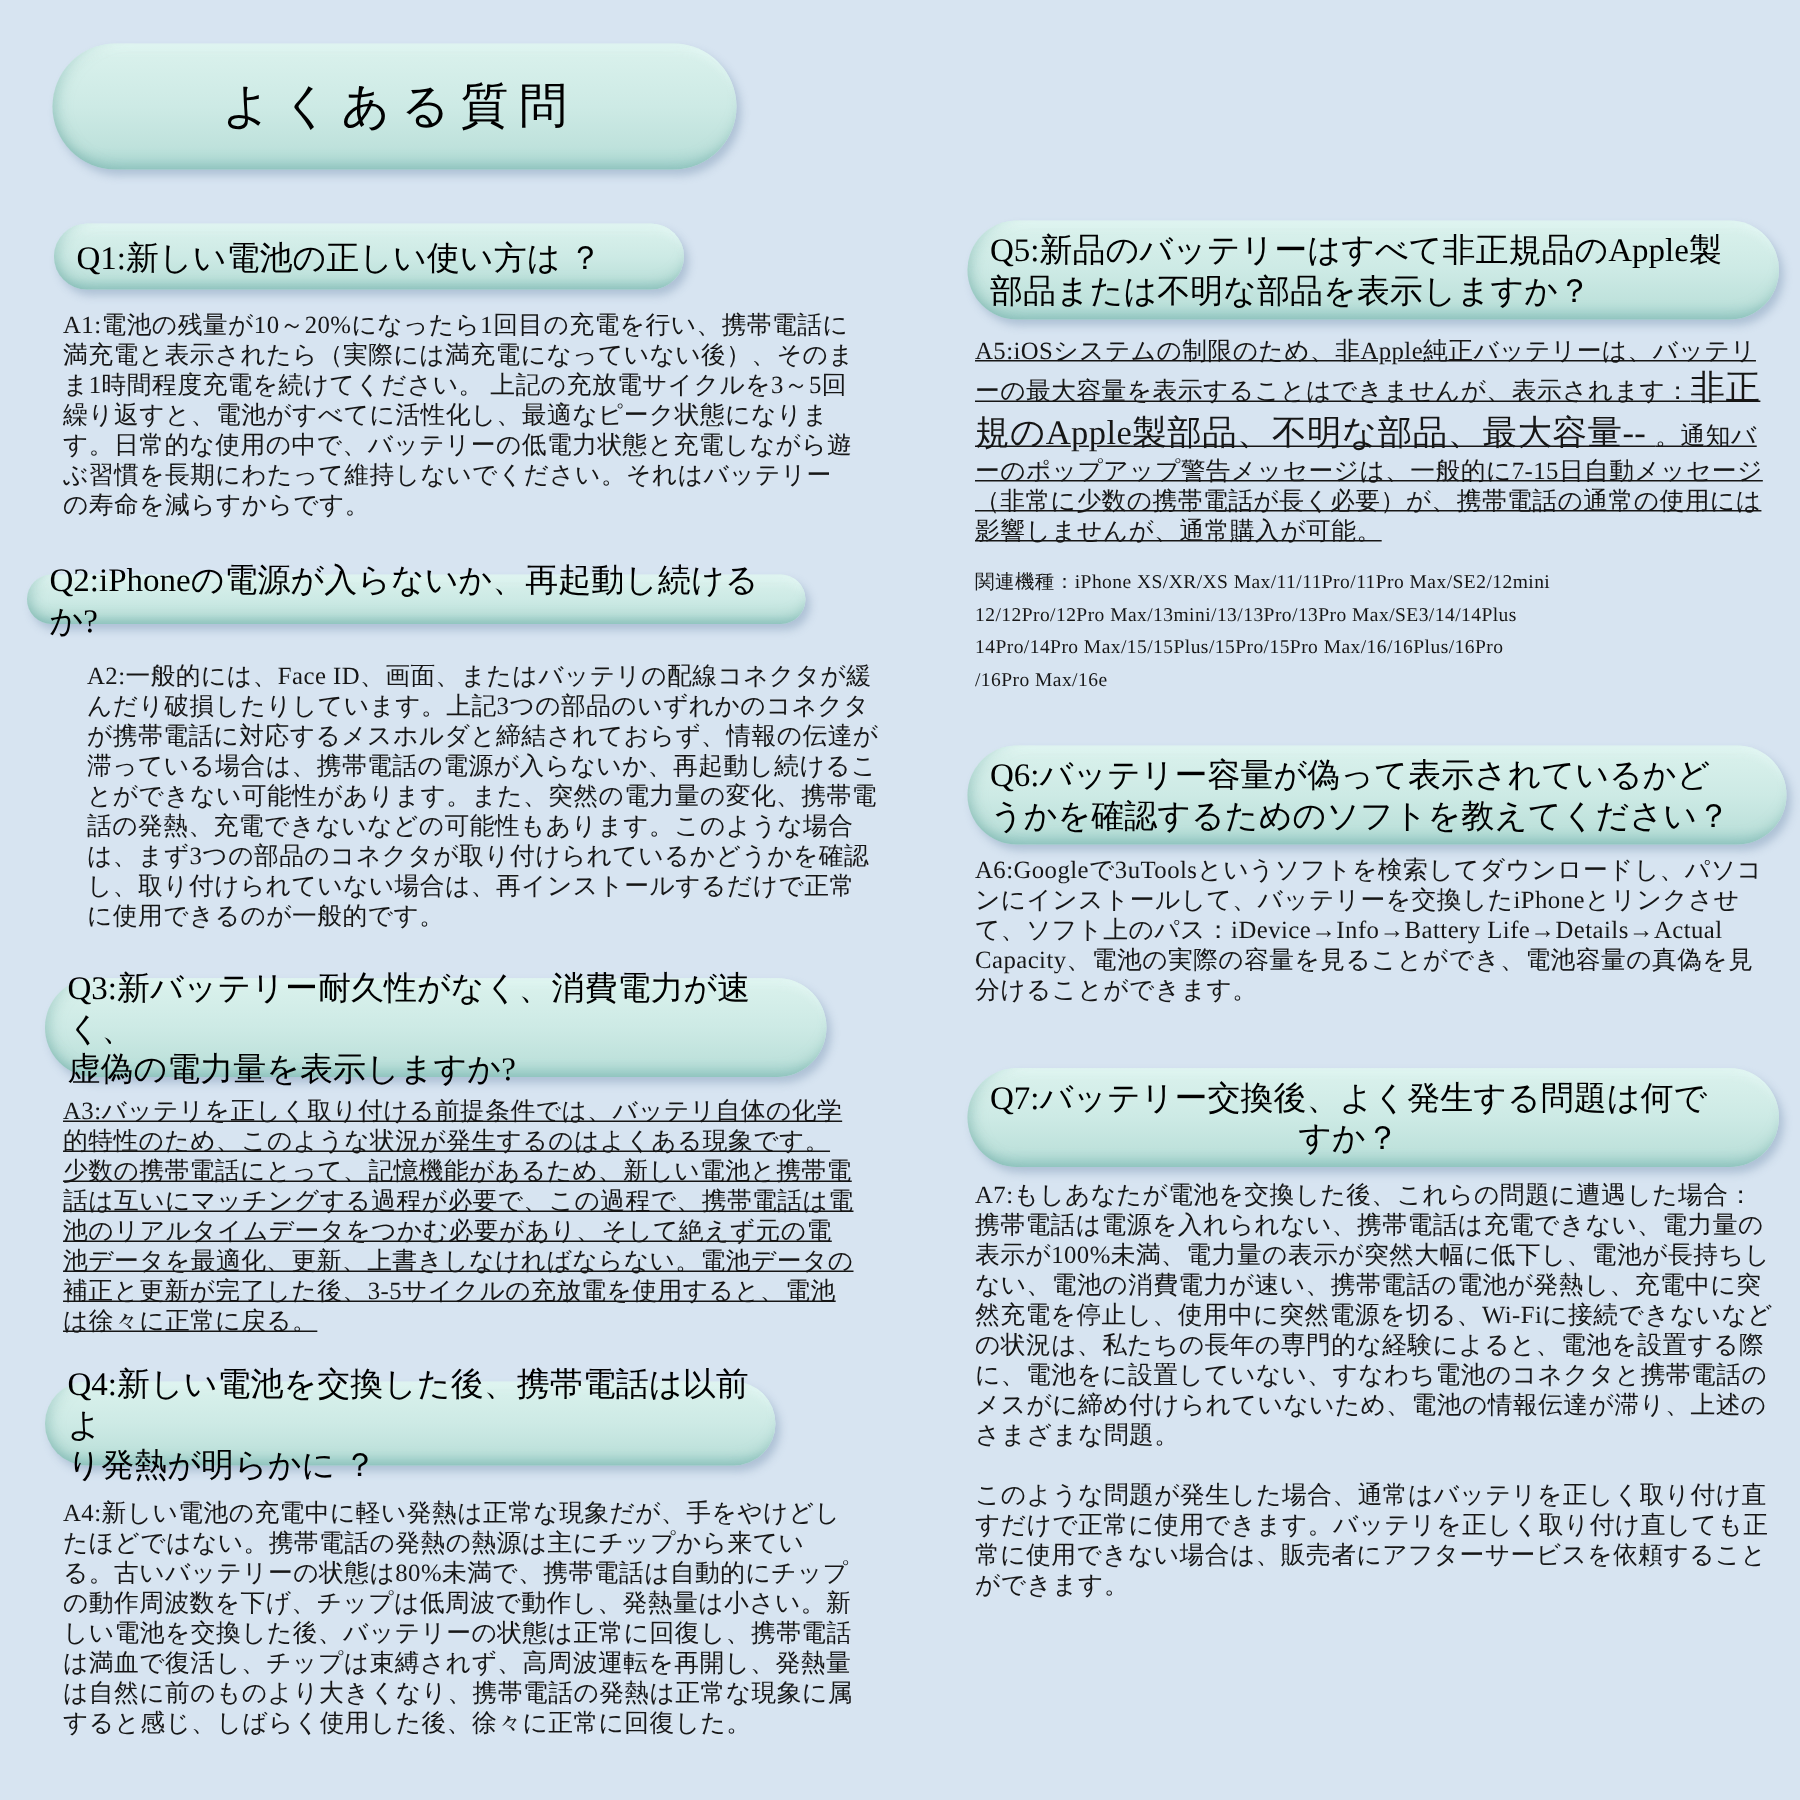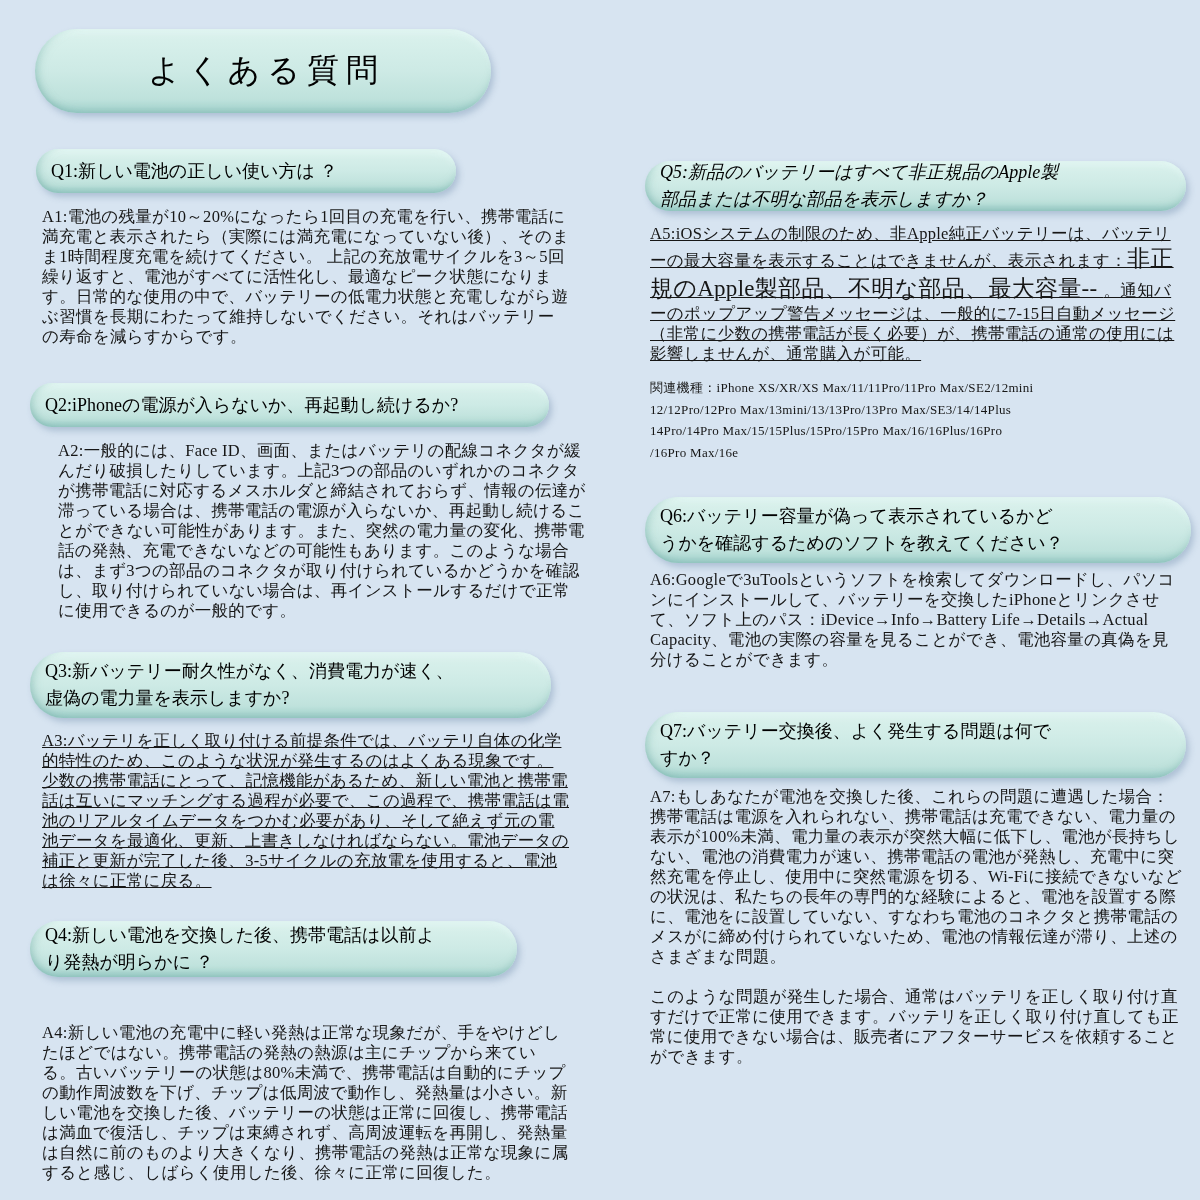--- a/index.html
+++ b/index.html
@@ -26,21 +26,21 @@
   }
   .header-pill {
     border-radius: 42px;
     justify-content: center;
     font-size: 32px;
     letter-spacing: 7px;
     padding-left: 7px;
     font-weight: 400;
   }
   .q-pill {
-    font-size: 18px;
+    font-size: 22px;
     line-height: 27px;
     padding: 0 15px;
     white-space: pre-line;
     font-weight: 500;
   }
   .answer {
     position: absolute;
     margin: 0;
     font-size: 16.5px;
     line-height: 20px;
@@ -59,39 +59,39 @@
   }
 </style>
 </head>
 <body>
 
 <div class="pill header-pill" style="left:35px; top:29px; width:456px; height:84px;">よくある質問</div>
 
 <div class="pill q-pill" style="left:36px; top:149px; width:420px; height:44px; border-radius:22px;">Q1:新しい電池の正しい使い方は ？</div>
 <p class="answer" style="left:42px; top:207px; width:528px;">A1:電池の残量が10～20%になったら1回目の充電を行い、携帯電話に満充電と表示されたら（実際には満充電になっていない後）、そのまま1時間程度充電を続けてください。 上記の充放電サイクルを3～5回繰り返すと、電池がすべてに活性化し、最適なピーク状態になります。日常的な使用の中で、バッテリーの低電力状態と充電しながら遊ぶ習慣を長期にわたって維持しないでください。それはバッテリーの寿命を減らすからです。</p>
 
-<div class="pill q-pill" style="left:30px; top:383px; width:519px; height:44px; border-radius:22px;">Q2:iPhoneの電源が入らないか、再起動し続けるか?</div>
+<div class="pill q-pill" style="left:18px; top:383px; width:519px; height:33px; border-radius:22px;">Q2:iPhoneの電源が入らないか、再起動し続けるか?</div>
 <p class="answer" style="left:58px; top:441px; width:528px;">A2:一般的には、Face ID、画面、またはバッテリの配線コネクタが緩んだり破損したりしています。上記3つの部品のいずれかのコネクタが携帯電話に対応するメスホルダと締結されておらず、情報の伝達が滞っている場合は、携帯電話の電源が入らないか、再起動し続けることができない可能性があります。また、突然の電力量の変化、携帯電話の発熱、充電できないなどの可能性もあります。このような場合は、まず3つの部品のコネクタが取り付けられているかどうかを確認し、取り付けられていない場合は、再インストールするだけで正常に使用できるのが一般的です。</p>
 
 <div class="pill q-pill" style="left:30px; top:652px; width:521px; height:66px; border-radius:33px;">Q3:新バッテリー耐久性がなく、消費電力が速く、
 虚偽の電力量を表示しますか?</div>
 <p class="answer" style="left:42px; top:731px; width:528px;text-decoration:underline;">A3:バッテリを正しく取り付ける前提条件では、バッテリ自体の化学的特性のため、このような状況が発生するのはよくある現象です。少数の携帯電話にとって、記憶機能があるため、新しい電池と携帯電話は互いにマッチングする過程が必要で、この過程で、携帯電話は電池のリアルタイムデータをつかむ必要があり、そして絶えず元の電池データを最適化、更新、上書きしなければならない。電池データの補正と更新が完了した後、3-5サイクルの充放電を使用すると、電池は徐々に正常に戻る。</p>
 
 <div class="pill q-pill" style="left:30px; top:921px; width:487px; height:56px; border-radius:33px;">Q4:新しい電池を交換した後、携帯電話は以前よ
  り発熱が明らかに ？</div>
-<p class="answer" style="left:42px; top:999px; width:528px;margin-top:24px;">A4:新しい電池の充電中に軽い発熱は正常な現象だが、手をやけどしたほどではない。携帯電話の発熱の熱源は主にチップから来ている。古いバッテリーの状態は80%未満で、携帯電話は自動的にチップの動作周波数を下げ、チップは低周波で動作し、発熱量は小さい。新しい電池を交換した後、バッテリーの状態は正常に回復し、携帯電話は満血で復活し、チップは束縛されず、高周波運転を再開し、発熱量は自然に前のものより大きくなり、携帯電話の発熱は正常な現象に属すると感じ、しばらく使用した後、徐々に正常に回復した。</p>
+<p class="answer" style="left:42px; top:999px; width:528px;">A4:新しい電池の充電中に軽い発熱は正常な現象だが、手をやけどしたほどではない。携帯電話の発熱の熱源は主にチップから来ている。古いバッテリーの状態は80%未満で、携帯電話は自動的にチップの動作周波数を下げ、チップは低周波で動作し、発熱量は小さい。新しい電池を交換した後、バッテリーの状態は正常に回復し、携帯電話は満血で復活し、チップは束縛されず、高周波運転を再開し、発熱量は自然に前のものより大きくなり、携帯電話の発熱は正常な現象に属すると感じ、しばらく使用した後、徐々に正常に回復した。</p>
 
-<div class="pill q-pill" style="left:645px; top:161px; width:541px; height:50px; border-radius:33px;font-style:italic;">Q5:新品のバッテリーはすべて非正規品のApple製
+<div class="pill q-pill" style="left:645px; top:147px; width:541px; height:66px; border-radius:33px;">Q5:新品のバッテリーはすべて非正規品のApple製
 部品または不明な部品を表示しますか？</div>
 <p class="answer" style="left:650px; top:224px; width:535px;text-decoration:underline;"><span>A5:iOSシステムの制限のため、非Apple純正バッテリーは、バッテリーの最大容量を表示することはできませんが、表示されます：</span><span class="big">非正規のApple製部品、不明な部品、最大容量-- </span><span>。通知バーのポップアップ警告メッセージは、一般的に7-15日自動メッセージ（非常に少数の携帯電話が長く必要）が、携帯電話の通常の使用には影響しませんが、通常購入が可能。</span></p>
 <p class="models" style="left:650px; top:377px; width:535px;">関連機種：iPhone XS/XR/XS Max/11/11Pro/11Pro Max/SE2/12mini
 12/12Pro/12Pro Max/13mini/13/13Pro/13Pro Max/SE3/14/14Plus
 14Pro/14Pro Max/15/15Plus/15Pro/15Pro Max/16/16Plus/16Pro
 /16Pro Max/16e</p>
 
 <div class="pill q-pill" style="left:645px; top:497px; width:546px; height:66px; border-radius:33px;">Q6:バッテリー容量が偽って表示されているかど
  うかを確認するためのソフトを教えてください？</div>
 <p class="answer" style="left:650px; top:570px; width:535px;">A6:Googleで3uToolsというソフトを検索してダウンロードし、パソコンにインストールして、バッテリーを交換したiPhoneとリンクさせて、ソフト上のパス：iDevice→Info→Battery Life→Details→Actual Capacity、電池の実際の容量を見ることができ、電池容量の真偽を見分けることができます。</p>
 
-<div class="pill q-pill" style="left:645px; top:712px; width:541px; height:66px; border-radius:33px;">Q7:バッテリー交換後、よく発生する問題は何で
+<div class="pill q-pill" style="left:645px; top:712px; width:541px; height:66px; border-radius:33px;text-align:center;">Q7:バッテリー交換後、よく発生する問題は何で
  すか？</div>
 <p class="answer" style="left:650px; top:787px; width:535px;">A7:もしあなたが電池を交換した後、これらの問題に遭遇した場合：携帯電話は電源を入れられない、携帯電話は充電できない、電力量の表示が100%未満、電力量の表示が突然大幅に低下し、電池が長持ちしない、電池の消費電力が速い、携帯電話の電池が発熱し、充電中に突然充電を停止し、使用中に突然電源を切る、Wi-Fiに接続できないなどの状況は、私たちの長年の専門的な経験によると、電池を設置する際に、電池をに設置していない、すなわち電池のコネクタと携帯電話のメスがに締め付けられていないため、電池の情報伝達が滞り、上述のさまざまな問題。</p>
 <p class="answer" style="left:650px; top:987px; width:535px;font-family:Liberation Serif, serif;">このような問題が発生した場合、通常はバッテリを正しく取り付け直すだけで正常に使用できます。バッテリを正しく取り付け直しても正常に使用できない場合は、販売者にアフターサービスを依頼することができます。</p>
 
 </body></html>

